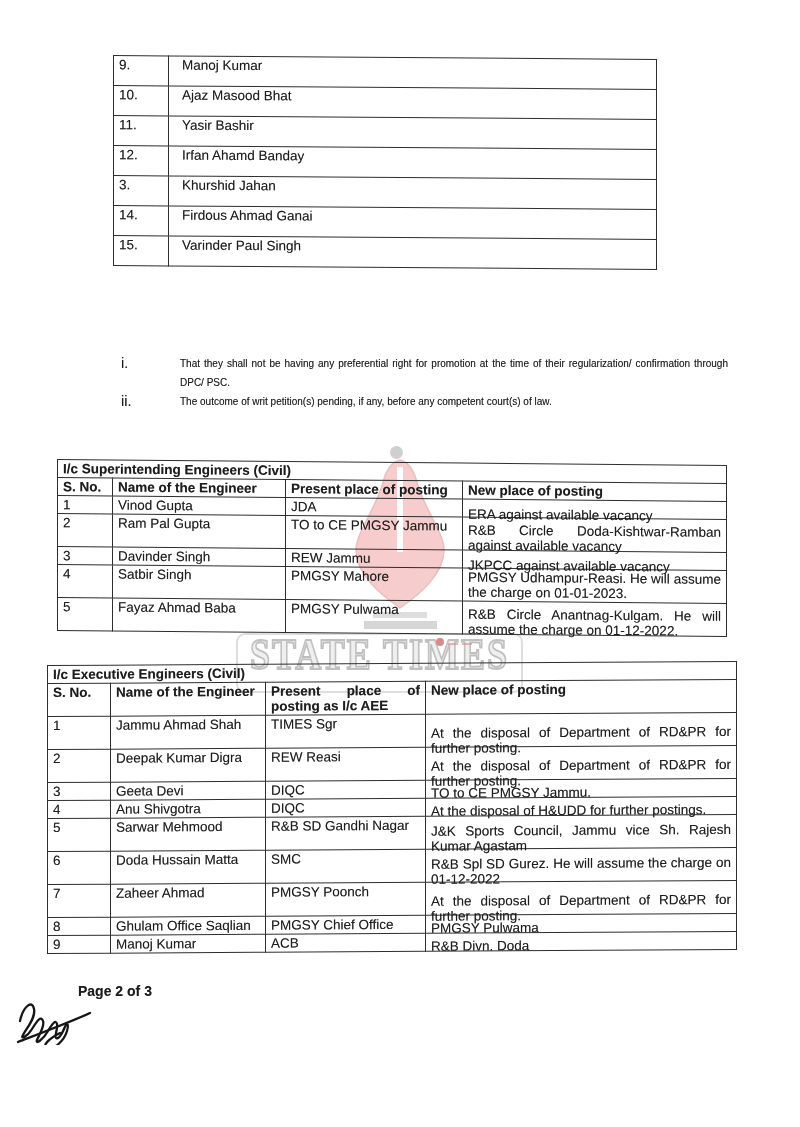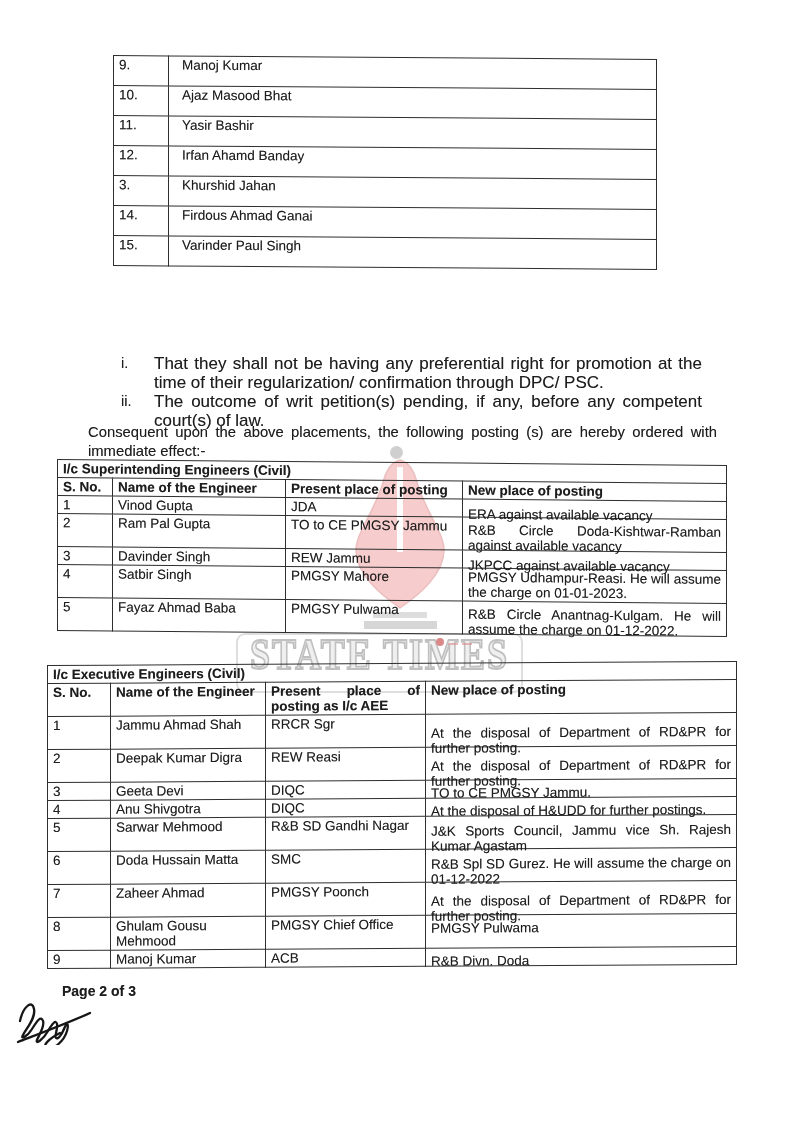--- a/index.html
+++ b/index.html
@@ -41,27 +41,27 @@
   .tableB{left:47px;top:663px;width:690px;transform:skewY(-.35deg);}
   tr.h1 td{height:12px;}
   tr.h2 td{height:29px;}
   tr.hh td{height:14px;}
   tr.hh2 td{height:29px;}
 
   
   .intro{position:absolute;left:124px;top:328px;font-size:14.8px;}
   .cond{position:absolute;left:121px;width:601px;}
   .cond .marker{position:absolute;left:0;top:0;font-size:14.5px;}
-  .cond .ctext{margin-left:33px;width:548px;text-align:justify;font-size:17px;line-height:18.5px;}
+  .cond .ctext{margin-left:59px;width:548px;text-align:justify;font-size:10px;line-height:18.5px;}
   .cond-i{top:355px;}
   .cond-ii{top:393px;}
   .consequent{position:absolute;left:88px;top:423px;width:629px;font-size:14.8px;line-height:18.5px;text-align:justify;}
 
   
-  .page-label{position:absolute;left:62px;top:983px;font-size:14px;font-weight:700;}
+  .page-label{position:absolute;left:78px;top:983px;font-size:14px;font-weight:700;}
   .signature{position:absolute;left:10px;top:979px;}
 </style>
 </head>
 <body>
 
 <div class="page">
 
   <div class="watermark">
     <div class="wm-ball"></div>
     <svg class="wm-nib" width="116" height="156" viewBox="0 0 116 156">
@@ -120,21 +120,20 @@
 
     <div class="cond cond-i">
       <span class="marker">i.</span>
       <div class="ctext">That they shall not be having any preferential right for promotion at the time of their regularization/ confirmation through DPC/ PSC.</div>
     </div>
     <div class="cond cond-ii">
       <span class="marker">ii.</span>
       <div class="ctext">The outcome of writ petition(s) pending, if any, before any competent court(s) of law.</div>
     </div>
 
-    <div class="consequent">Consequent upon the above placements, the following posting (s) are hereby ordered with immediate effect:-</div>
 
     <table class="doc tableA">
       <colgroup>
           <col style="width:55px">
           <col style="width:173px">
           <col style="width:177px">
           <col>
         </colgroup>
       <tbody>
           <tr>
@@ -200,21 +199,21 @@
       </tr>
       <tr class="hh2">
         <td class="hdr">S. No.</td>
         <td class="hdr">Name of the Engineer</td>
         <td class="hdr just">Present place of posting as I/c AEE</td>
         <td class="hdr">New place of posting</td>
       </tr>
       <tr class="h2">
         <td>1</td>
         <td>Jammu Ahmad Shah</td>
-        <td>RRCR Sgr</td>
+        <td>TIMES Sgr</td>
         <td class="just">
               <span class="sh10">At the disposal of Department of RD&amp;PR for further posting.</span>
             </td>
       </tr>
       <tr class="h2">
         <td>2</td>
         <td>Deepak Kumar Digra</td>
         <td>REW Reasi</td>
         <td class="just">
               <span class="sh10">At the disposal of Department of RD&amp;PR for further posting.</span>
@@ -255,21 +254,21 @@
       <tr class="h2">
         <td>7</td>
         <td>Zaheer Ahmad</td>
         <td>PMGSY Poonch</td>
         <td class="just">
               <span class="sh10">At the disposal of Department of RD&amp;PR for further posting.</span>
             </td>
       </tr>
       <tr class="h1">
         <td>8</td>
-        <td>Ghulam Gousu Mehmood</td>
+        <td>Ghulam Office Saqlian</td>
         <td>PMGSY Chief Office</td>
         <td class="just">
               <span class="sh4">PMGSY Pulwama</span>
             </td>
       </tr>
       <tr class="h1">
         <td>9</td>
         <td>Manoj Kumar</td>
         <td>ACB</td>
         <td class="just">

